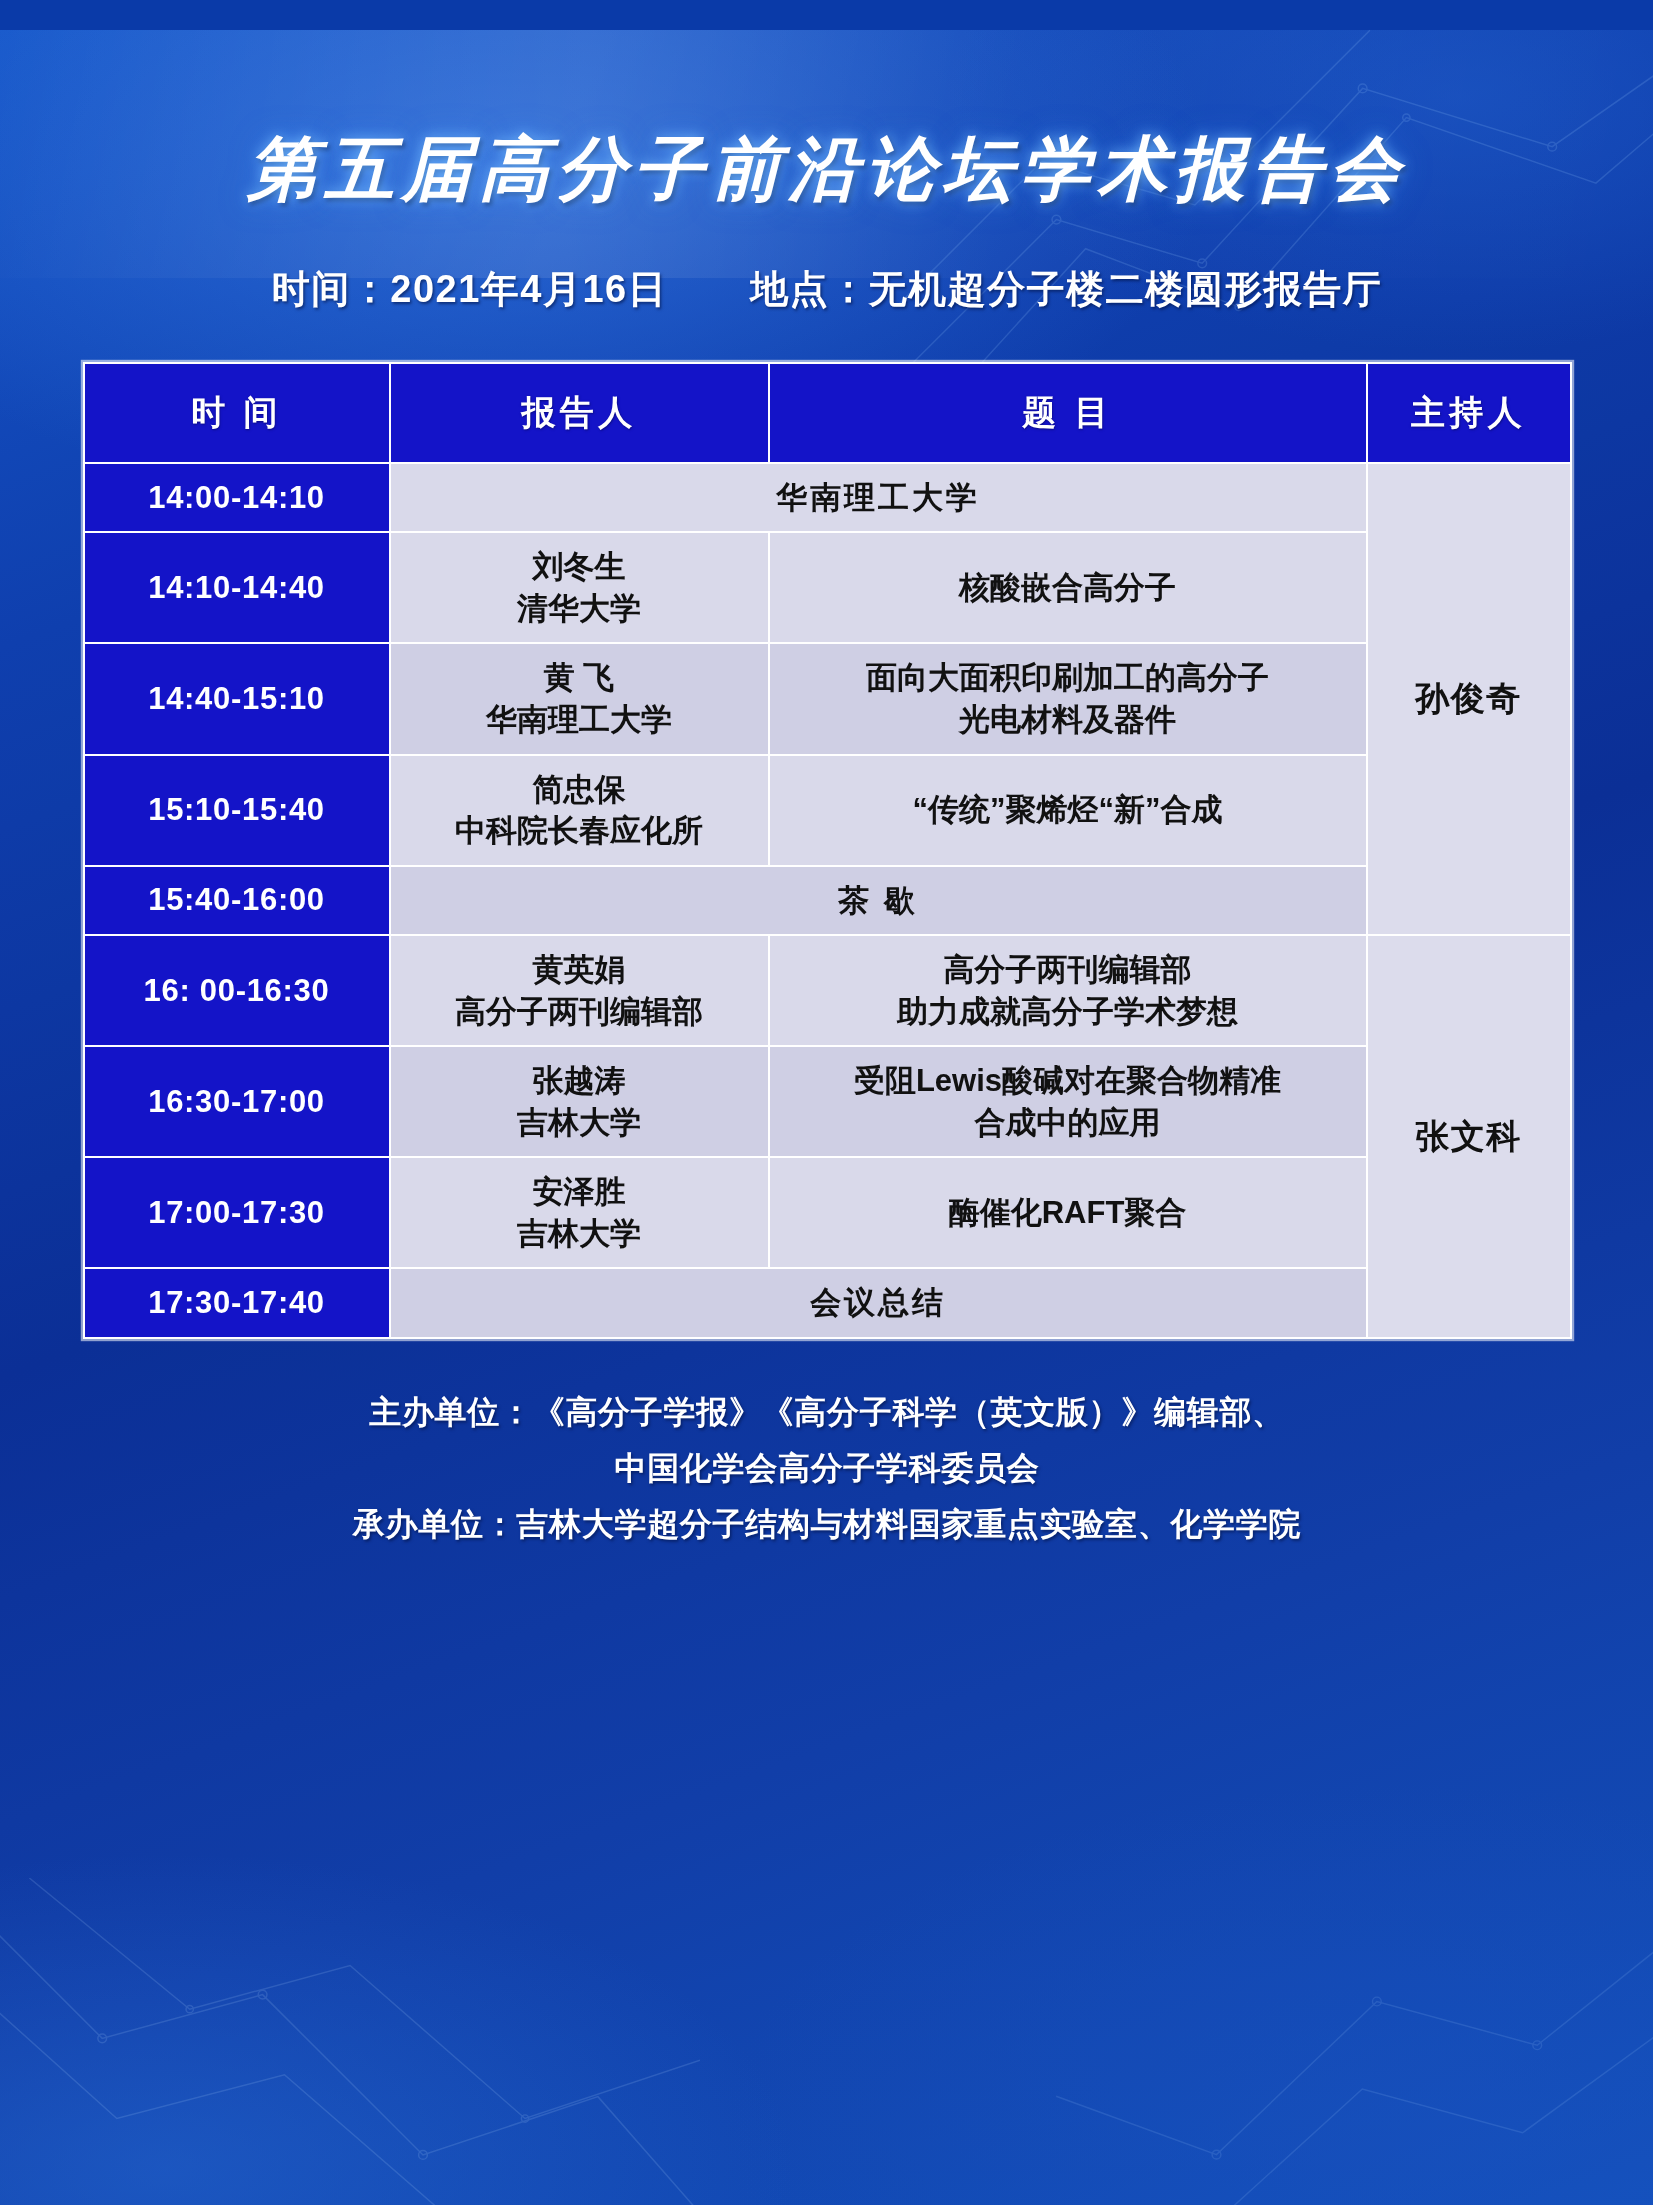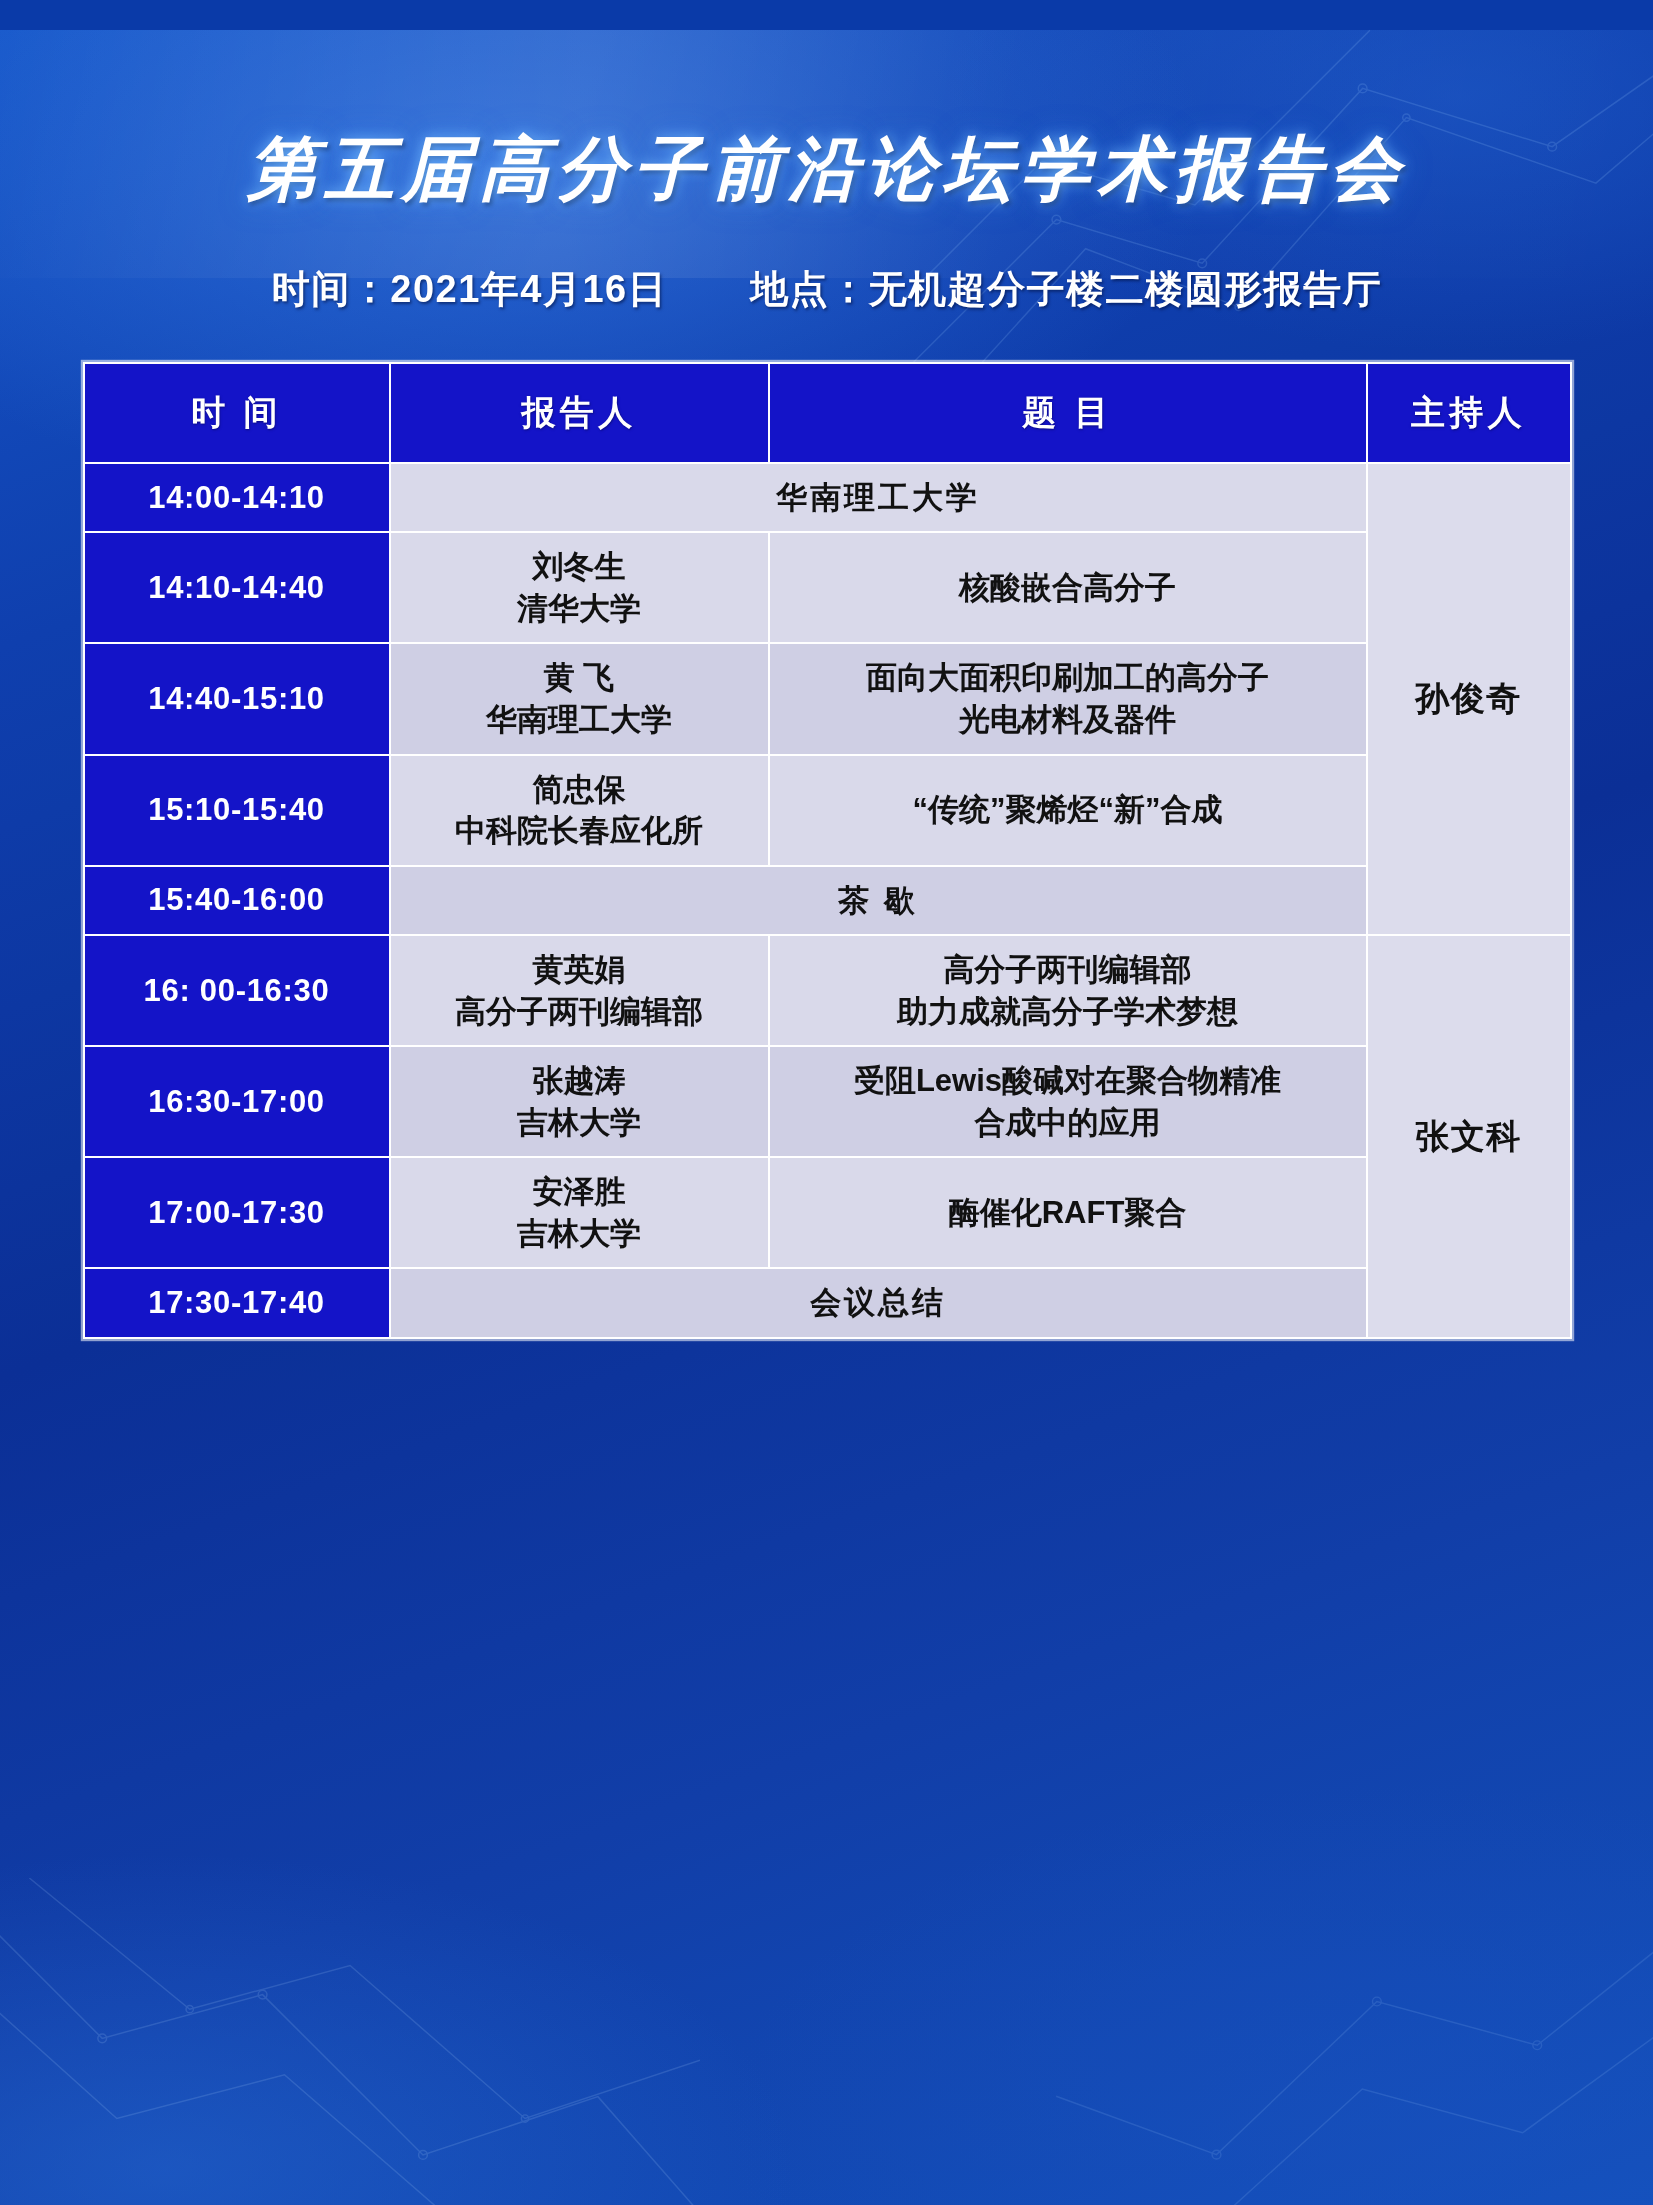--- a/index.html
+++ b/index.html
@@ -292,15 +292,20 @@
         </td>
       </tr>
 
       <tr>
         <td class="time">17:30-17:40</td>
         <td class="cell alt wide" colspan="2">会议总结</td>
       </tr>
     </tbody>
   </table>
 
+  <div class="footer">
+    <div>主办单位：《高分子学报》《高分子科学（英文版）》编辑部、</div>
+    <div>中国化学会高分子学科委员会</div>
+    <div>承办单位：吉林大学超分子结构与材料国家重点实验室、化学学院</div>
+  </div>
 
 </div>
 
 
 </body></html>

